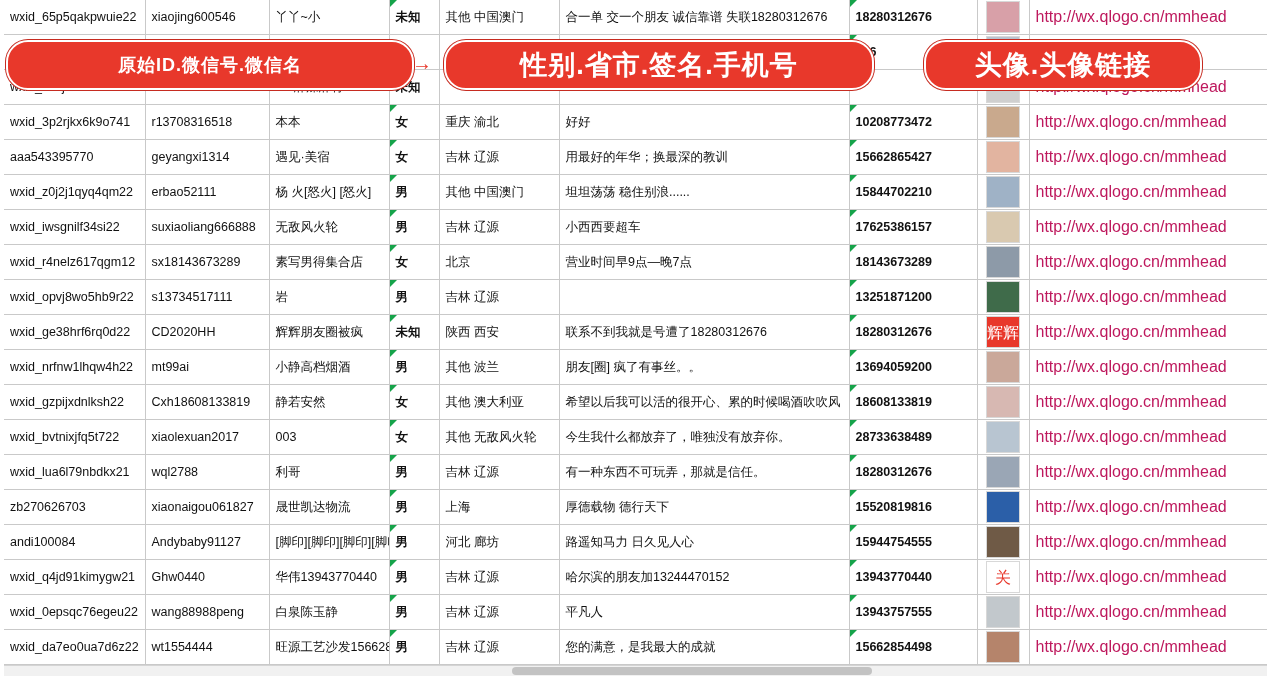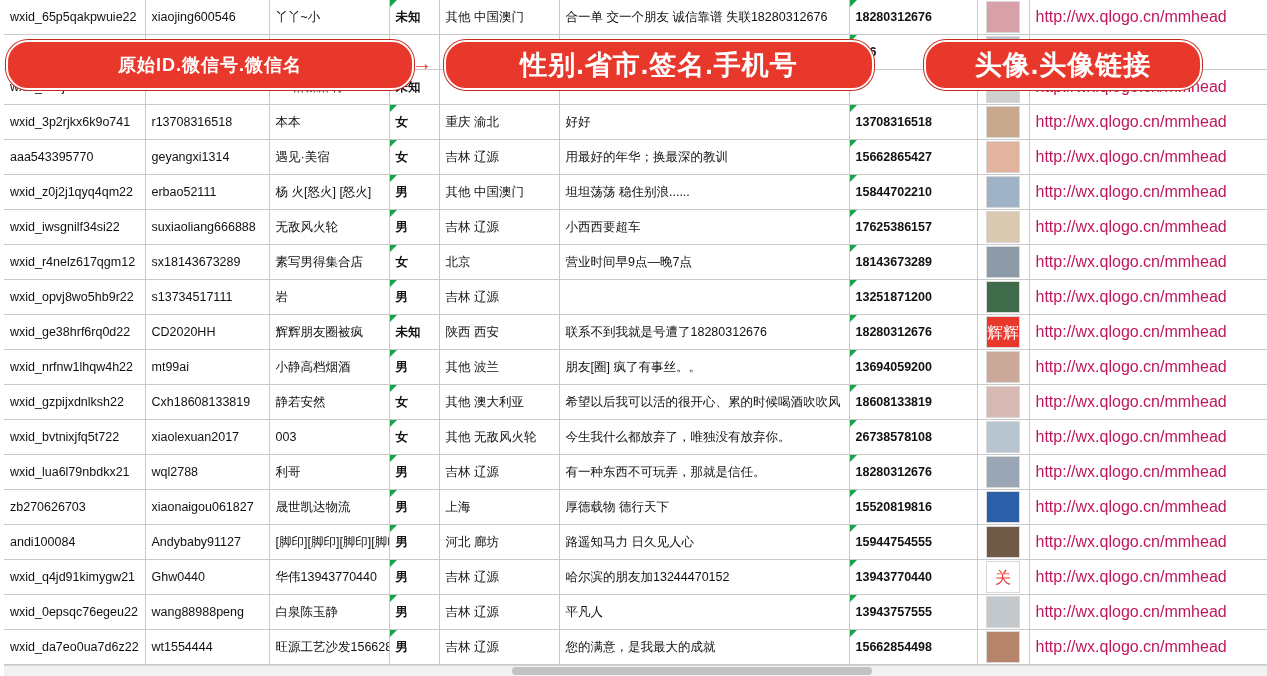--- a/index.html
+++ b/index.html
@@ -211,21 +211,21 @@
           <td class="avatar-cell"><span class="avatar" style="background: rgb(207, 207, 207);"></span></td>
           <td class="url">http://wx.qlogo.cn/mmhead</td>
         </tr>
         <tr>
           <td>wxid_3p2rjkx6k9o741</td>
           <td>r13708316518</td>
           <td>本本</td>
           <td class="has-mark">女</td>
           <td>重庆 渝北</td>
           <td>好好</td>
-          <td class="has-mark">13708316518</td>
+          <td class="has-mark">10208773472</td>
           <td class="avatar-cell"><span class="avatar" style="background: rgb(201, 169, 141);"></span></td>
           <td class="url">http://wx.qlogo.cn/mmhead</td>
         </tr>
         <tr>
           <td>aaa543395770</td>
           <td>geyangxi1314</td>
           <td>遇见·美宿</td>
           <td class="has-mark">女</td>
           <td>吉林 辽源</td>
           <td>用最好的年华；换最深的教训</td>
@@ -310,21 +310,21 @@
           <td class="avatar-cell"><span class="avatar" style="background: rgb(215, 184, 178);"></span></td>
           <td class="url">http://wx.qlogo.cn/mmhead</td>
         </tr>
         <tr>
           <td>wxid_bvtnixjfq5t722</td>
           <td>xiaolexuan2017</td>
           <td>003</td>
           <td class="has-mark">女</td>
           <td>其他 无敌风火轮</td>
           <td>今生我什么都放弃了，唯独没有放弃你。</td>
-          <td class="has-mark">26738578108</td>
+          <td class="has-mark">28733638489</td>
           <td class="avatar-cell"><span class="avatar" style="background: rgb(184, 197, 209);"></span></td>
           <td class="url">http://wx.qlogo.cn/mmhead</td>
         </tr>
         <tr>
           <td>wxid_lua6l79nbdkx21</td>
           <td>wql2788</td>
           <td>利哥</td>
           <td class="has-mark">男</td>
           <td>吉林 辽源</td>
           <td>有一种东西不可玩弄，那就是信任。</td>

